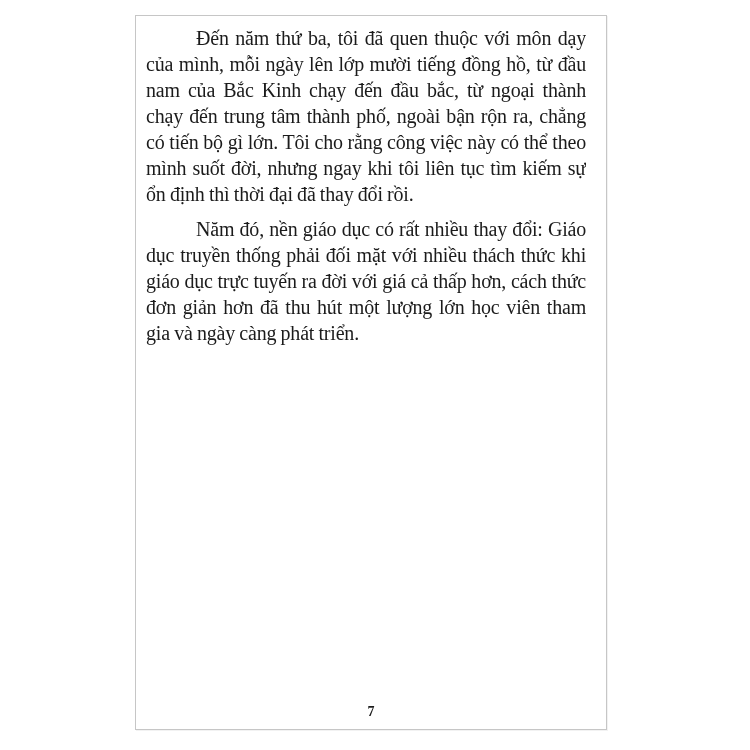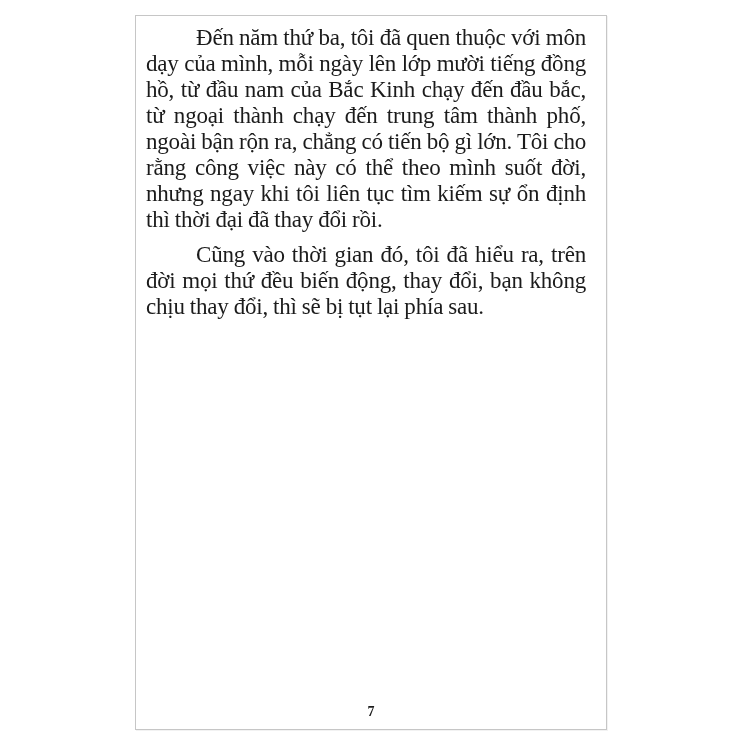--- a/index.html
+++ b/index.html
@@ -37,21 +37,21 @@
   .page-text {
     position: absolute;
     left: 10px;
     right: 20px;
     top: 9px;
     bottom: 34px;
     overflow: hidden;
   }
   .page-text p {
     margin: 0 0 9px 0;
-    font-size: 23px;
+    font-size: 20px;
     line-height: 26px;
     color: var(--text);
     text-align: justify;
     text-indent: 50px;
     letter-spacing: -0.2px;
     word-spacing: -0.5px;
   }
   .page-number {
     position: absolute;
     left: 0;
@@ -63,17 +63,17 @@
     color: var(--text);
   }
 </style>
 </head>
 <body>
 
 <div class="root">
   <div class="page-frame">
     <div class="page-text">
       <p>Đến năm thứ ba, tôi đã quen thuộc với môn dạy của mình, mỗi ngày lên lớp mười tiếng đồng hồ, từ đầu nam của Bắc Kinh chạy đến đầu bắc, từ ngoại thành chạy đến trung tâm thành phố, ngoài bận rộn ra, chẳng có tiến bộ gì lớn. Tôi cho rằng công việc này có thể theo mình suốt đời, nhưng ngay khi tôi liên tục tìm kiếm sự ổn định thì thời đại đã thay đổi rồi.</p>
-      <p>Cũng vào thời gian đó, tôi đã hiểu ra, trên đời mọi thứ đều biến động, thay đổi, bạn không chịu thay đổi, thì sẽ bị tụt lại phía sau.</p>
+      <p>Năm đó, nền giáo dục có rất nhiều thay đổi: Giáo dục truyền thống phải đối mặt với nhiều thách thức khi giáo dục trực tuyến ra đời với giá cả thấp hơn, cách thức đơn giản hơn đã thu hút một lượng lớn học viên tham gia và ngày càng phát triển.</p>
     </div>
     <div class="page-number">7</div>
   </div>
 </div>
 
 </body></html>

